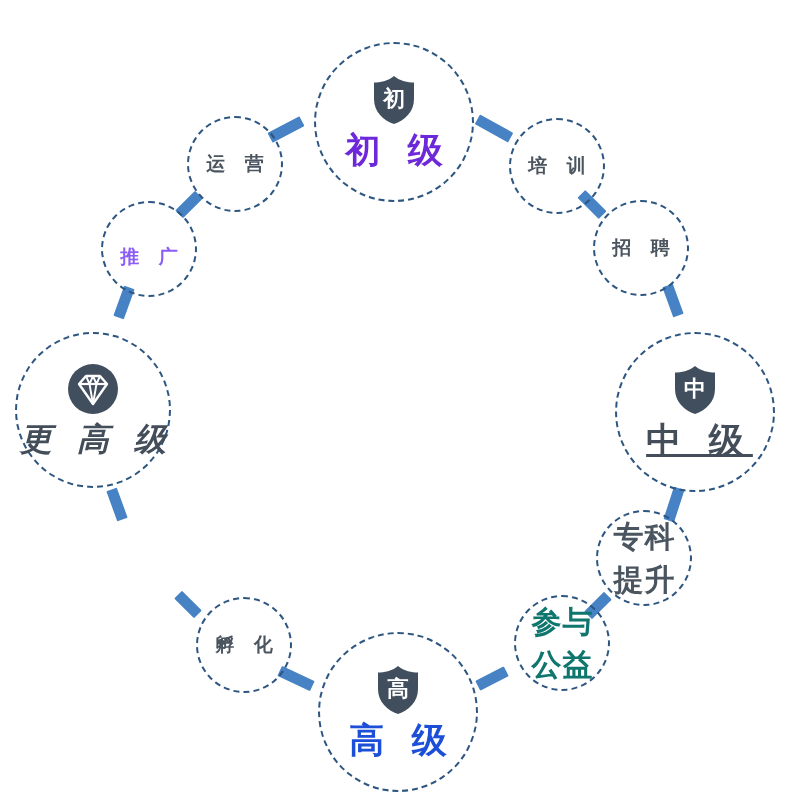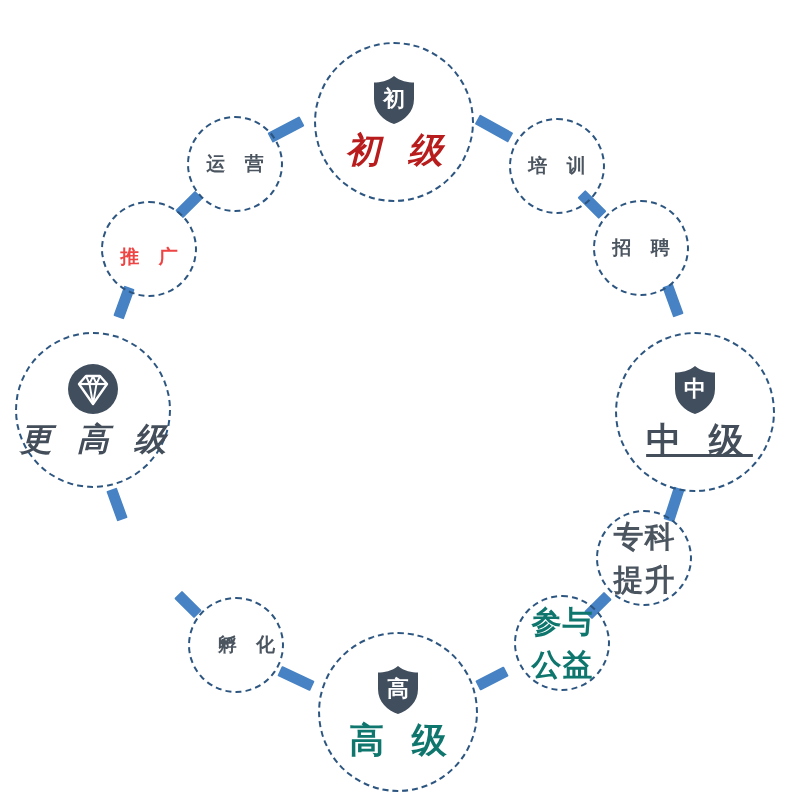--- a/index.html
+++ b/index.html
@@ -97,21 +97,21 @@
     <div class="conn" style="left: 174px; top: 598.5px; width: 28px; background: rgb(70, 130, 196); transform: rotate(225deg);"></div>
     <div class="conn" style="left: 101px; top: 498.5px; width: 32px; background: rgb(70, 130, 196); transform: rotate(250deg);"></div>
     <div class="conn" style="left: 108px; top: 296.5px; width: 32px; background: rgb(70, 130, 196); transform: rotate(290deg);"></div>
     <div class="conn" style="left: 175px; top: 198.5px; width: 28px; background: rgb(70, 130, 196); transform: rotate(315deg);"></div>
     <div class="conn" style="left: 268px; top: 123.5px; width: 36px; background: rgb(70, 130, 196); transform: rotate(332deg);"></div>
     <div class="node major" style="left: 314px; top: 42px; width: 160px; height: 160px; border-color: rgb(44, 85, 128);">
   <svg class="badge" viewBox="0 0 46 50">
     <path d="M23 1 C17 6 9 7.5 3 7.5 L3 24 C3 37 12.5 45.5 23 49 C33.5 45.5 43 37 43 24 L43 7.5 C37 7.5 29 6 23 1 Z" fill="#414e5e"></path>
     <text class="badge-glyph" x="23" y="31" text-anchor="middle" font-family="&quot;Liberation Sans&quot;, &quot;DejaVu Sans&quot;, sans-serif" font-size="22" font-weight="bold" fill="#ffffff">初</text>
   </svg>
-<div class="label" style="color: #b91c1c; font-style: italic;">初 级</div>
+<div class="label" style="color: #6d28d9;">初 级</div>
     </div>
     <div class="node minor" style="left: 509px; top: 118px; width: 96px; height: 96px; border-color: rgb(44, 85, 128);">
       <div class="label" style="color: rgb(75, 85, 96);">培 训</div>
     </div>
     <div class="node minor" style="left: 593px; top: 200px; width: 96px; height: 96px; border-color: rgb(44, 85, 128);">
       <div class="label" style="color: rgb(75, 85, 96);">招 聘</div>
     </div>
     <div class="node major" style="left: 615px; top: 332px; width: 160px; height: 160px; border-color: rgb(44, 85, 128);">
   <svg class="badge" viewBox="0 0 46 50">
     <path d="M23 1 C17 6 9 7.5 3 7.5 L3 24 C3 37 12.5 45.5 23 49 C33.5 45.5 43 37 43 24 L43 7.5 C37 7.5 29 6 23 1 Z" fill="#414e5e"></path>
@@ -123,34 +123,34 @@
       <div class="label" style="color: rgb(75, 85, 96);"><span class="l1">专科</span><span class="l2">提升</span></div>
     </div>
     <div class="node minor twoline" style="left: 514px; top: 595px; width: 96px; height: 96px; border-color: rgb(44, 85, 128);">
       <div class="label" style="color: #0f766e;"><span class="l1">参与</span><span class="l2">公益</span></div>
     </div>
     <div class="node major" style="left: 318px; top: 632px; width: 160px; height: 160px; border-color: rgb(44, 85, 128);">
   <svg class="badge" viewBox="0 0 46 50">
     <path d="M23 1 C17 6 9 7.5 3 7.5 L3 24 C3 37 12.5 45.5 23 49 C33.5 45.5 43 37 43 24 L43 7.5 C37 7.5 29 6 23 1 Z" fill="#414e5e"></path>
     <text class="badge-glyph" x="23" y="31" text-anchor="middle" font-family="&quot;Liberation Sans&quot;, &quot;DejaVu Sans&quot;, sans-serif" font-size="22" font-weight="bold" fill="#ffffff">高</text>
   </svg>
-<div class="label" style="color: #0f766e;">高 级</div>
+<div class="label" style="color: #1d4ed8;">高 级</div>
     </div>
-    <div class="node minor" style="left: 188px; top: 597px; width: 96px; height: 96px; border-color: rgb(44, 85, 128); align-items: flex-end;">
+    <div class="node minor" style="left: 196px; top: 597px; width: 96px; height: 96px; border-color: rgb(44, 85, 128);">
       <div class="label" style="color: rgb(75, 85, 96);">孵 化</div>
     </div>
     <div class="node major wide" style="left: 15px; top: 332px; width: 156px; height: 156px; border-color: rgb(44, 85, 128);">
   <svg class="gem" viewBox="0 0 52 52">
     <circle cx="26" cy="26" r="25" fill="#414e5e"></circle>
     <path d="M12 21 L19 13 L33 13 L40 21 L26 41 Z" fill="none" stroke="#ffffff" stroke-width="2.4" stroke-linejoin="round"></path>
     <path d="M12 21 L40 21" stroke="#ffffff" stroke-width="2.2"></path>
     <path d="M19 13 L22.5 21 L26 13 L29.5 21 L33 13" fill="none" stroke="#ffffff" stroke-width="1.9" stroke-linejoin="round"></path>
     <path d="M22.5 21 L26 41 L29.5 21" fill="none" stroke="#ffffff" stroke-width="1.9" stroke-linejoin="round"></path>
   </svg>
 <div class="label" style="color: rgb(67, 78, 90);">更 高 级</div>
     </div>
     <div class="node minor" style="left: 101px; top: 201px; width: 96px; height: 96px; border-color: rgb(44, 85, 128);">
-      <div class="label" style="color: #ef4444; margin-top: 16px;">推 广</div>
+      <div class="label" style="color: #8b5cf6; margin-top: 16px;">推 广</div>
     </div>
     <div class="node minor" style="left: 187px; top: 116px; width: 96px; height: 96px; border-color: rgb(44, 85, 128);">
       <div class="label" style="color: rgb(75, 85, 96);">运 营</div>
     </div>
   </div>
 
 </body></html>

